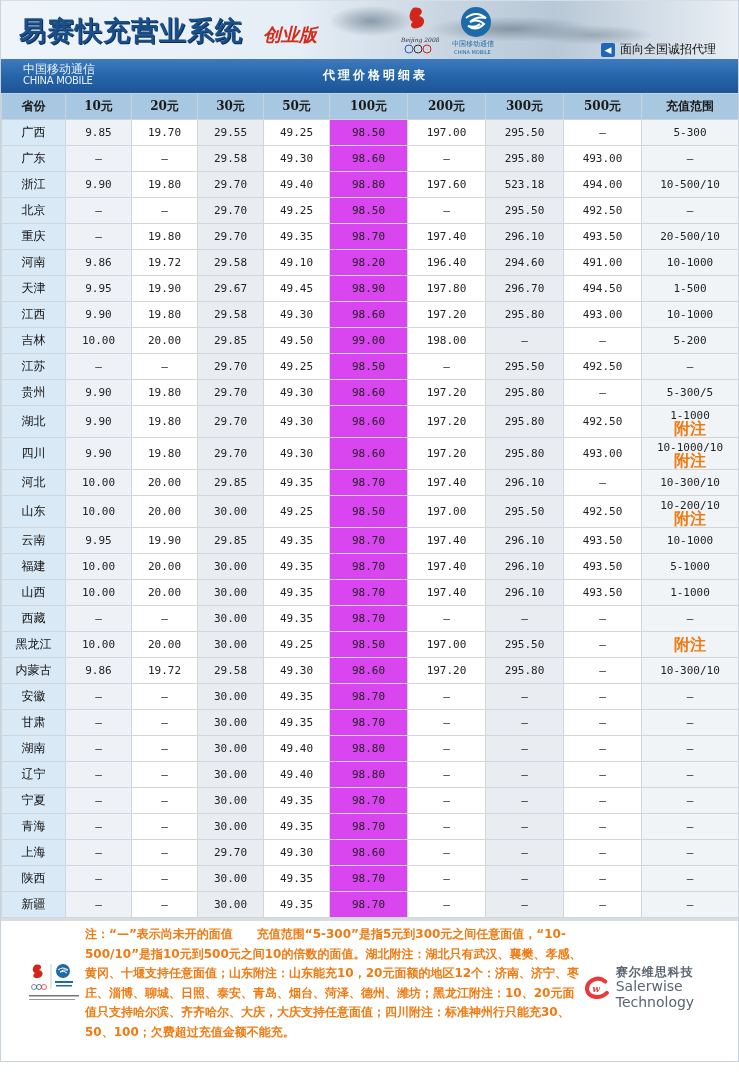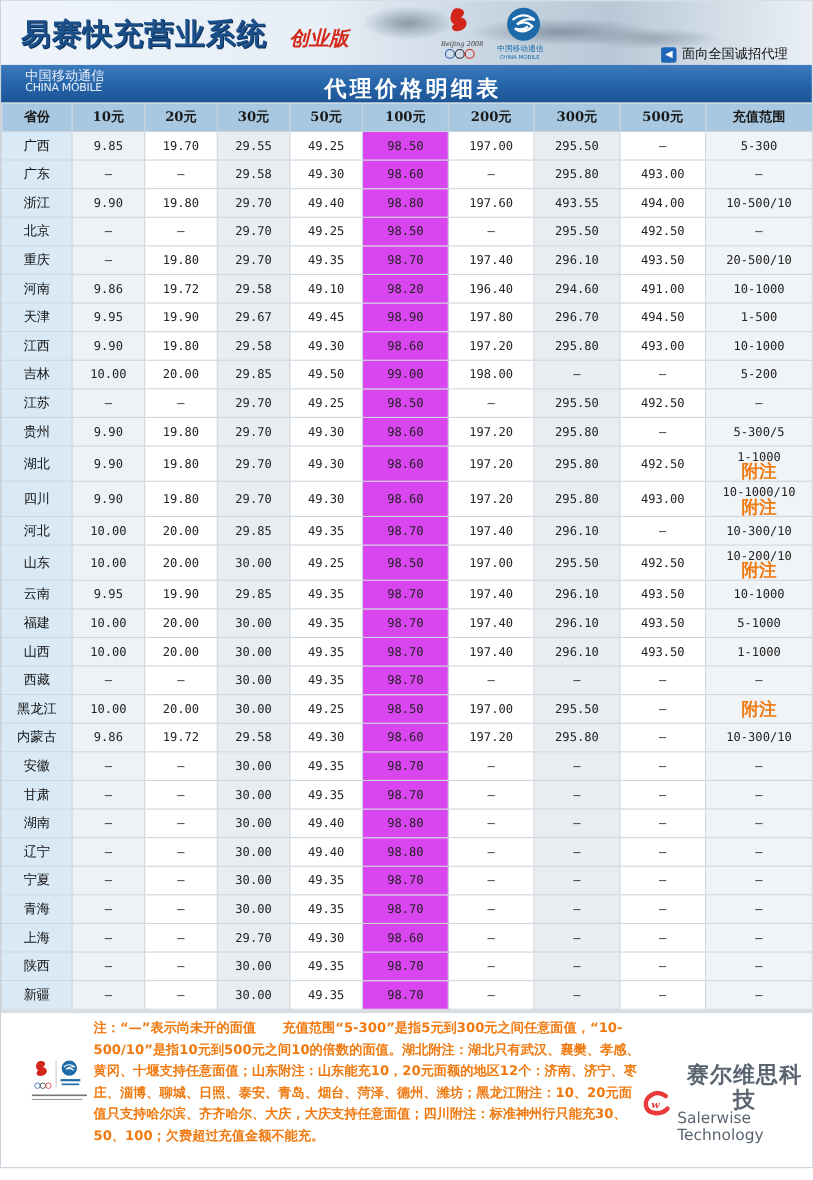--- a/index.html
+++ b/index.html
@@ -17,21 +17,21 @@
   .olympic-logo { position: absolute; left: 398px; top: 3px; width: 40px; height: 52px; }
   .cm-logo { position: absolute; left: 448px; top: 3px; width: 54px; height: 52px; }
   .recruit { position: absolute; left: 600px; top: 40px; display: flex; align-items: center; gap: 5px; font-size: 12px; color: #111; }
   .speaker-icon { width: 14px; height: 14px; background: #1f65b8; border-radius: 2px; display: inline-flex; align-items: center; justify-content: center; color: #fff; font-size: 9px; }
 
   
   .titlebar { position: relative; height: 34px; background: linear-gradient(180deg, #3d7bbd 0%, #2563a8 55%, #1d5595 100%); color: #fff; }
   .cm-brand { position: absolute; left: 22px; top: 4px; line-height: 1; }
   .cm-brand .cn { font-size: 12px; color: #e8f0fa; display: block; }
   .cm-brand .en { font-size: 10px; color: #e8f0fa; display: block; margin-top: 1px; letter-spacing: -0.3px; }
-  .page-title { position: absolute; left: 0; right: 0; top: 8px; text-align: center; font-size: 20px; font-weight: bold; letter-spacing: 3px; padding-left: 12px; }
+  .page-title { position: absolute; left: 0; right: 0; top: 8px; text-align: center; font-size: 12px; font-weight: bold; letter-spacing: 3px; padding-left: 12px; }
 
   
   table { border-collapse: collapse; width: 737px; table-layout: fixed; }
   th { height: 26px; background: #a7c8e0; color: #1a1a1a; font-size: 12px; font-weight: bold; font-family: "DejaVu Serif", serif; border: 1px solid #c8d3dd; text-align: center; }
   td { height: 26px; font-size: 11px; font-family: "DejaVu Sans Mono", "Liberation Mono", monospace; color: #222; text-align: center; border: 1px solid #cfd6dc; line-height: 13px; }
   td.prov { background: #d9e9f6; font-family: "DejaVu Sans", sans-serif; font-size: 12px; color: #111; }
   td.c-a { background: #eef1f5; }
   td.c-b { background: #ffffff; }
   td.c-c { background: #e9edf2; }
   td.c-d { background: #ffffff; }
@@ -43,21 +43,21 @@
   tr.tall td { height: 32px; }
   .note-link { display: block; color: #f07a10; font-weight: bold; font-family: "DejaVu Sans", sans-serif; font-size: 16px; cursor: pointer; }
 
   
   .footer { position: relative; height: 144px; border-top: 3px solid #d8dde2; border-bottom: 1px solid #c9d3de; background: #fff; }
   .footer-logos { position: absolute; left: 26px; top: 40px; width: 60px; height: 50px; }
   .footer-note { position: absolute; left: 84px; top: 4px; width: 500px; color: #f07a10; font-weight: bold; font-size: 12px; line-height: 19.5px; font-family: "DejaVu Sans", sans-serif; }
   .salerwise { position: absolute; left: 583px; top: 45px; display: flex; align-items: center; }
   .salerwise .sw-mark { width: 34px; height: 28px; position: relative; }
   .salerwise .sw-text { margin-left: 4px; line-height: 1.1; }
-  .salerwise .sw-cn { font-size: 20px; font-weight: bold; color: #5a6470; letter-spacing: 1px; display: block; text-align: center; }
+  .salerwise .sw-cn { font-size: 12px; font-weight: bold; color: #5a6470; letter-spacing: 1px; display: block; }
   .salerwise .sw-en { font-size: 14px; color: #5a6470; display: block; }
 </style>
 </head>
 <body>
 
 <div class="page">
 
   <div class="banner">
     <div class="map"></div>
     <div class="app-title">易赛快充营业系统</div>
@@ -142,21 +142,21 @@
           <td class="c-i"><span>—</span></td>
         </tr>
         <tr>
           <td class="prov">浙江</td>
           <td class="c-a">9.90</td>
           <td class="c-b">19.80</td>
           <td class="c-c">29.70</td>
           <td class="c-d">49.40</td>
           <td class="c-e">98.80</td>
           <td class="c-f">197.60</td>
-          <td class="c-g">493.55</td>
+          <td class="c-g">523.18</td>
           <td class="c-h">494.00</td>
           <td class="c-i"><span>10-500/10</span></td>
         </tr>
         <tr>
           <td class="prov">北京</td>
           <td class="c-a">—</td>
           <td class="c-b">—</td>
           <td class="c-c">29.70</td>
           <td class="c-d">49.25</td>
           <td class="c-e">98.50</td>

